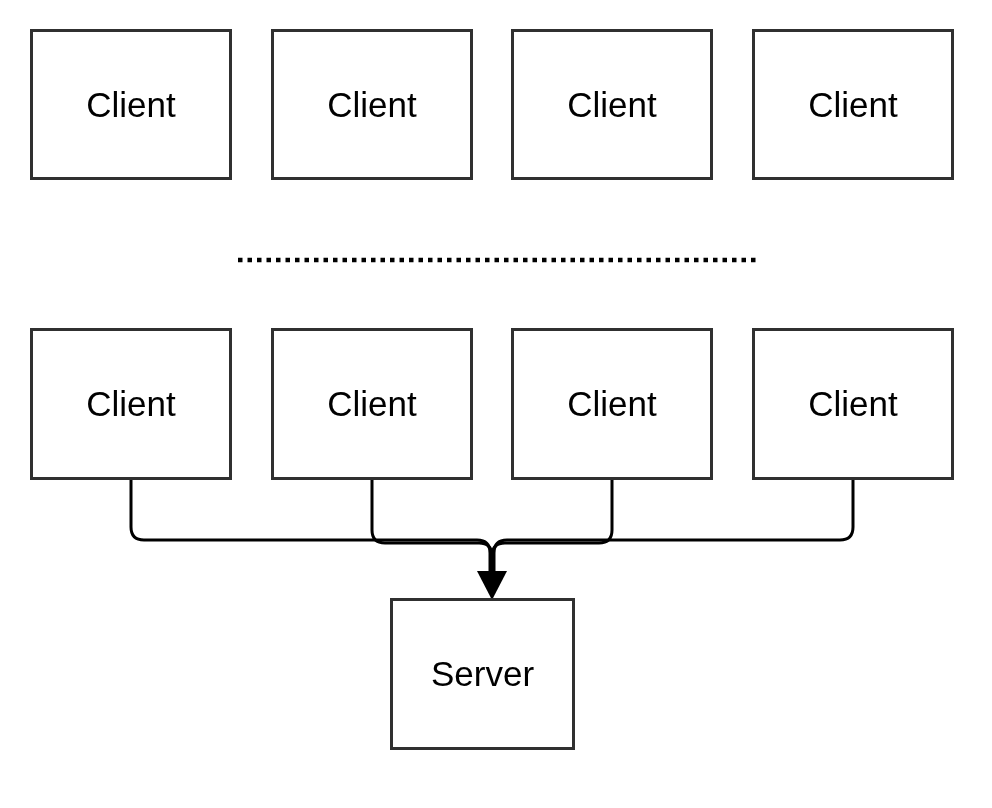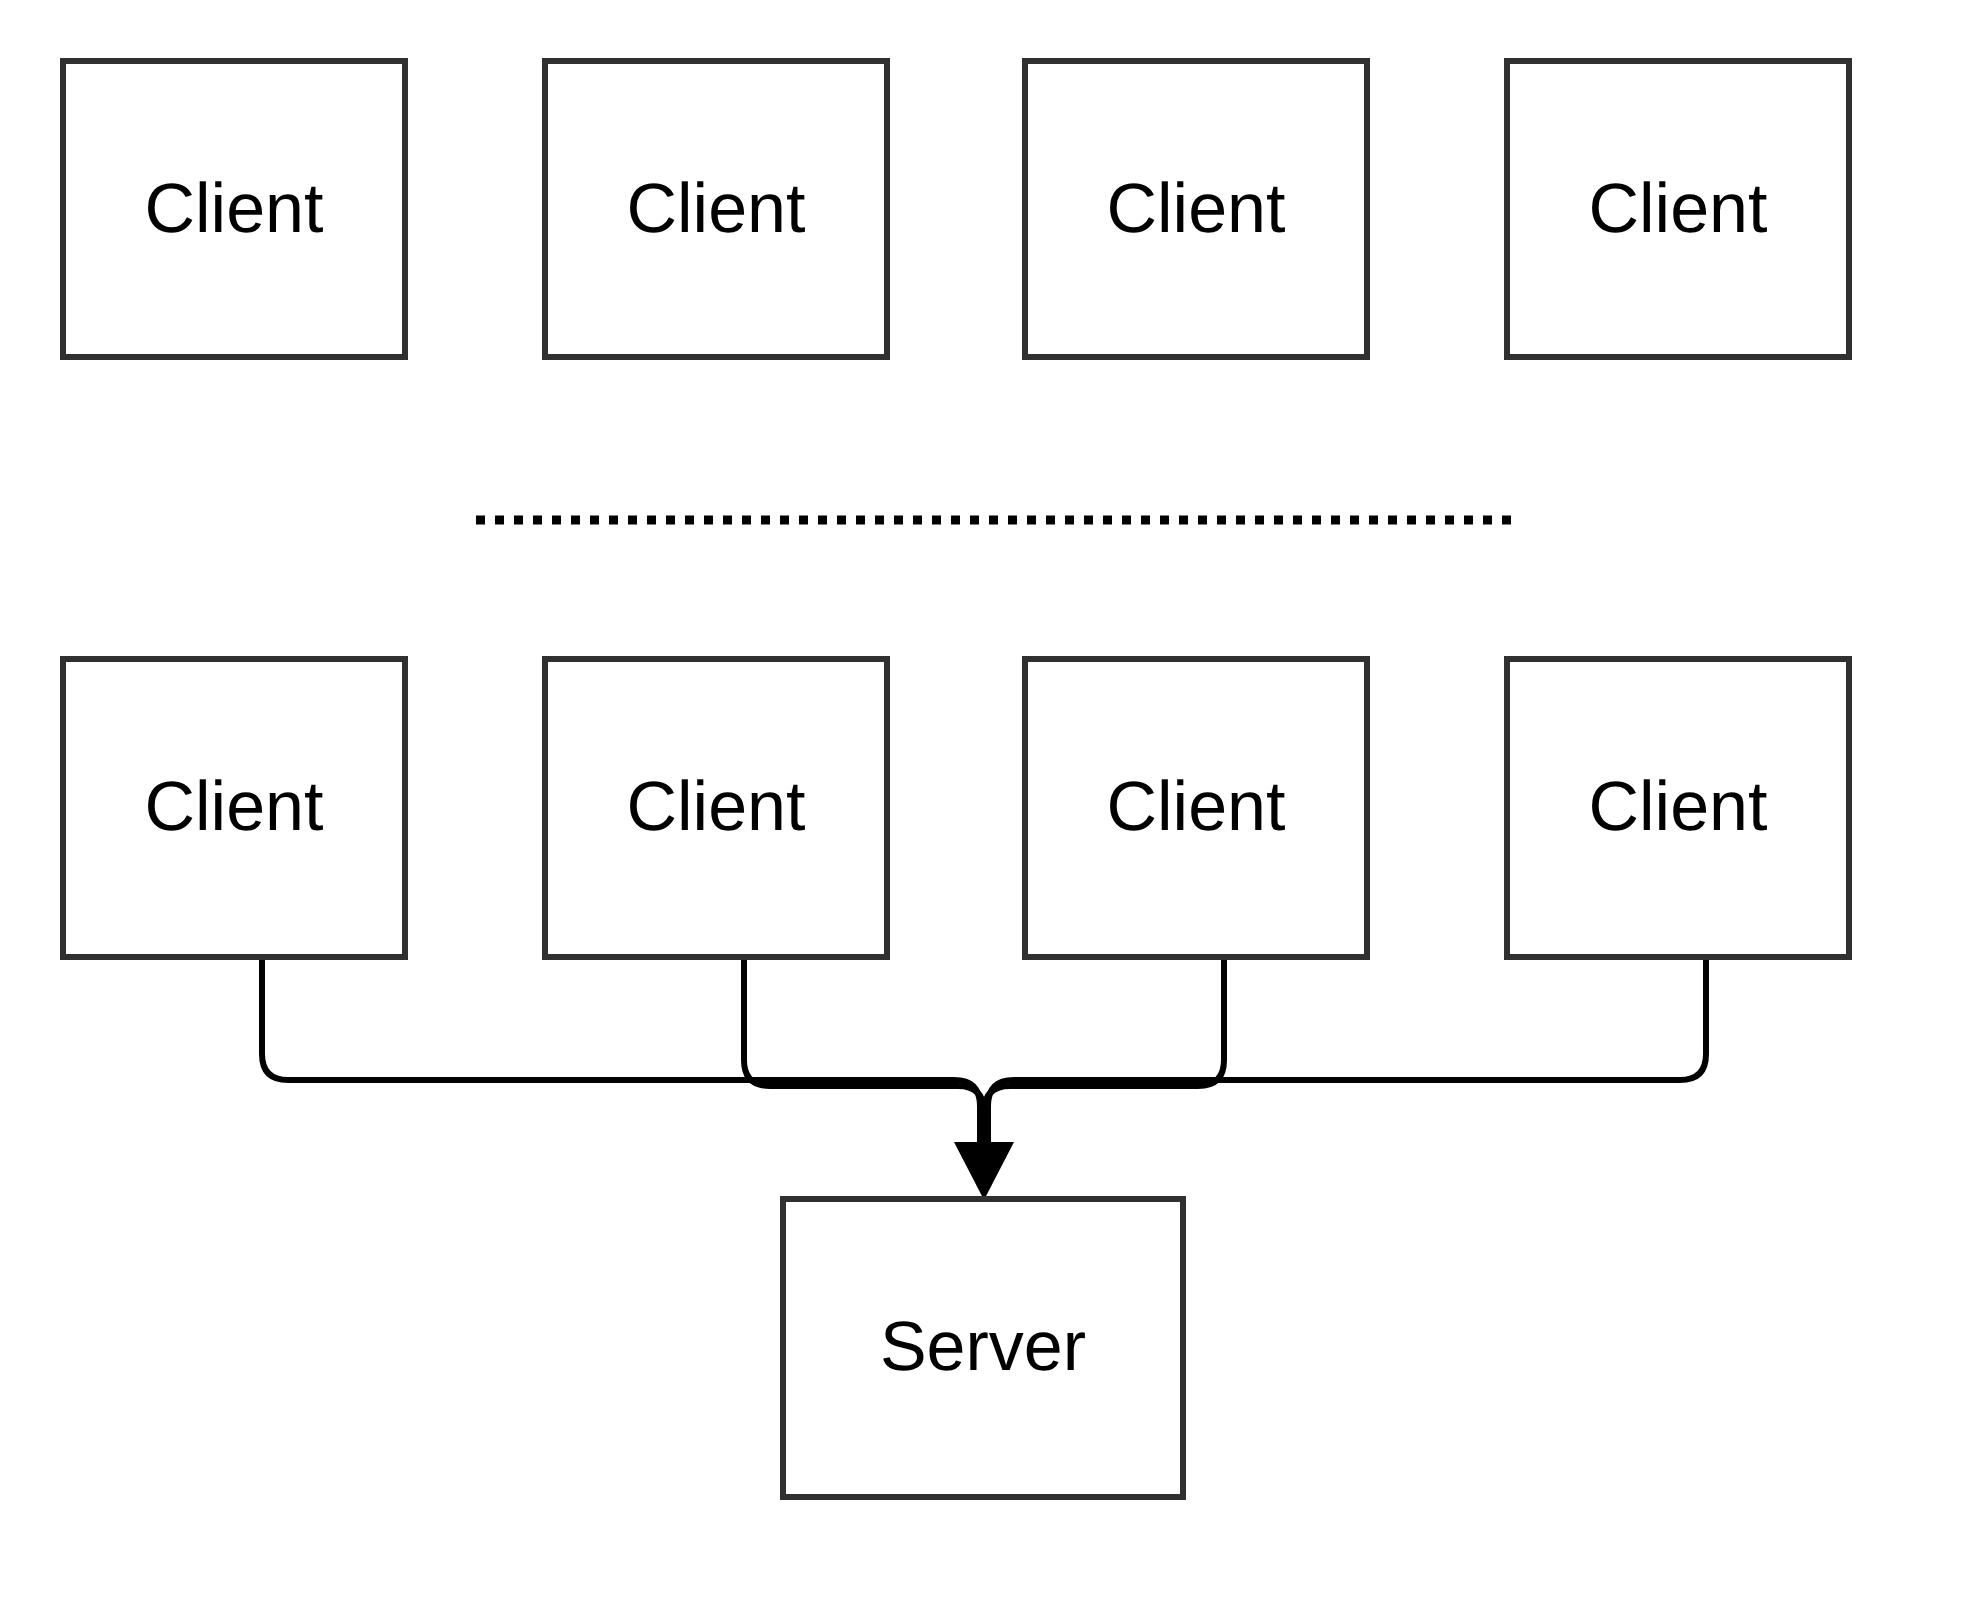--- a/index.html
+++ b/index.html
@@ -20,31 +20,31 @@
     box-sizing: border-box;
     border: 3px solid #303030;
     background: #ffffff;
     display: flex;
     align-items: center;
     justify-content: center;
     font-size: 35px;
     color: #000000;
     z-index: 2;
   }
-  .client-box { width: 174px; height: 151px; }
+  .client-box { width: 202px; height: 151px; }
   .row1 { top: 29px; }
   .row2 { top: 328px; height: 152px; }
   .c1 { left: 30px; }
   .c2 { left: 271px; }
   .c3 { left: 511px; }
   .c4 { left: 752px; }
   .server-box {
     left: 390px;
     top: 598px;
-    width: 203px;
+    width: 185px;
     height: 152px;
   }
   #wires {
     position: absolute;
     left: 0;
     top: 0;
     z-index: 1;
   }
 </style>
 </head>

